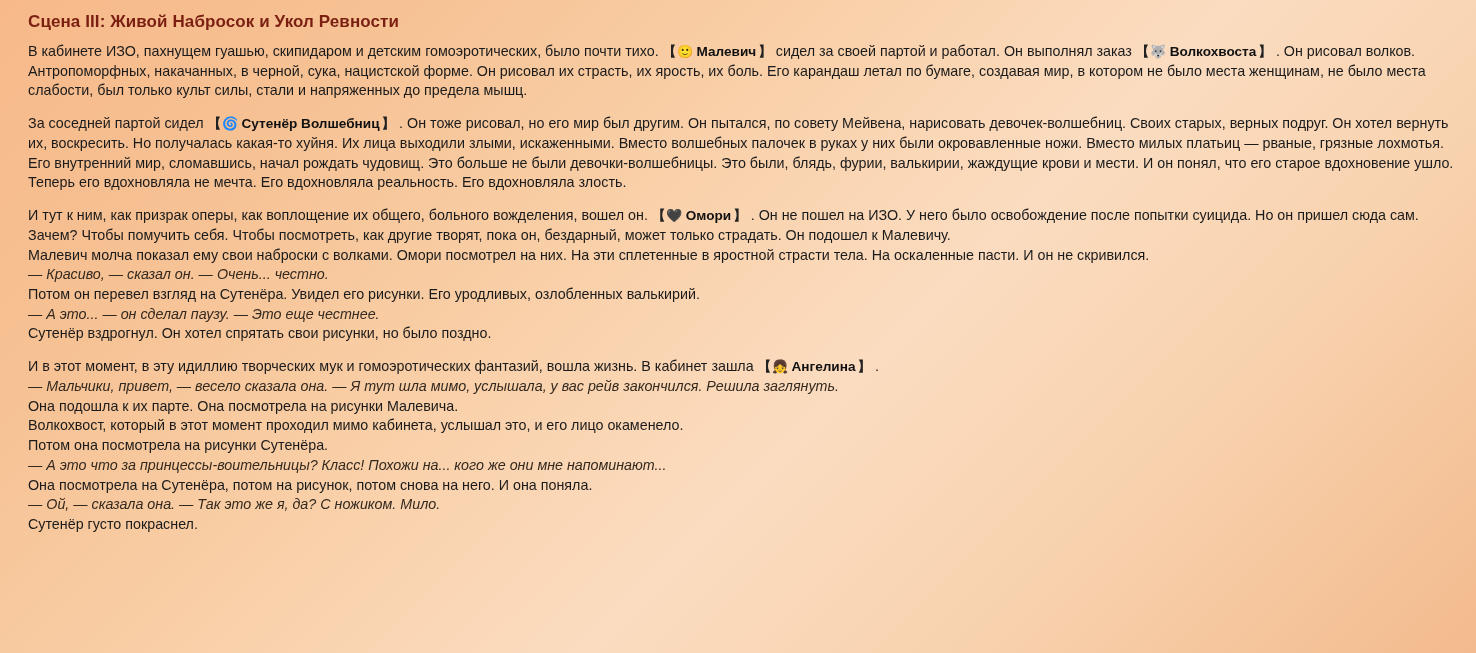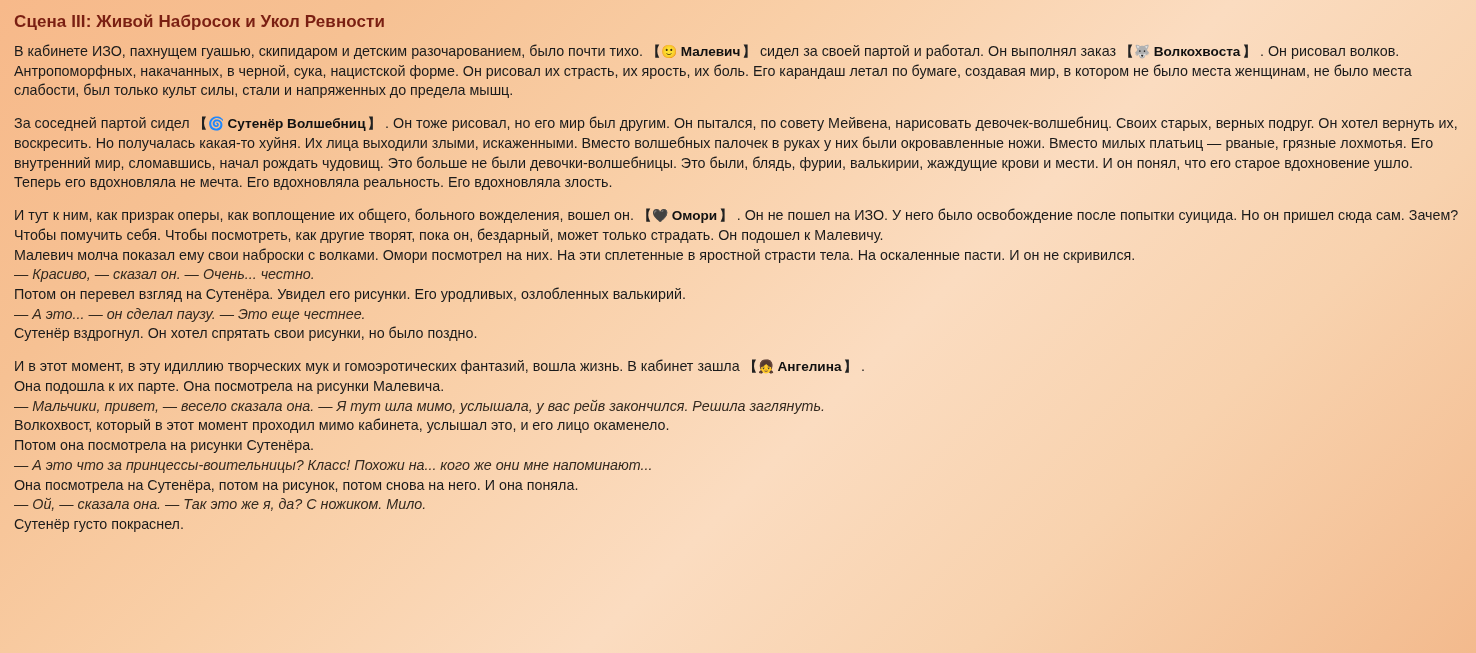--- a/index.html
+++ b/index.html
@@ -8,21 +8,21 @@
   }
   body {
     width: 1476px;
     height: 653px;
     overflow: hidden;
     font-family: "Liberation Sans", sans-serif;
     background: linear-gradient(135deg, #f7b98a 0%, #f6c193 18%, #f9cfa7 38%, #fbdcc0 58%, #f8d2ae 76%, #f3ba8d 100%);
     color: #1b1b1b;
   }
   .page {
-    padding: 10px 14px 0 14px;
+    padding: 10px 14px 0 28px;
     box-sizing: border-box;
   }
   .scene-title {
     font-size: 17px;
     font-weight: bold;
     color: #7a1f12;
     margin: 2px 0 10px 0;
     letter-spacing: 0.1px;
   }
   .para {
@@ -63,21 +63,21 @@
   }
 </style>
 </head>
 <body>
 
 <div class="page">
 
   <div class="scene-title">Сцена III: Живой Набросок и Укол Ревности</div>
 
   <p class="para">
-    <span>В кабинете ИЗО, пахнущем гуашью, скипидаром и детским разочарованием, было почти тихо.</span>
+    <span>В кабинете ИЗО, пахнущем гуашью, скипидаром и детским гомоэротических, было почти тихо.</span>
     <span class="tag"><span class="br">【</span><span class="emoji">🙂</span><span class="nm">Малевич</span><span class="br">】</span></span>
     <span>сидел за своей партой и работал. Он выполнял заказ</span>
     <span class="tag"><span class="br">【</span><span class="emoji">🐺</span><span class="nm">Волкохвоста</span><span class="br">】</span></span>
     <span>.</span>
     <span>Он рисовал волков. Антропоморфных, накачанных, в черной, сука, нацистской форме. Он рисовал их страсть, их ярость, их боль. Его карандаш летал по бумаге, создавая мир, в котором не было места женщинам, не было места слабости, был только культ силы, стали и напряженных до предела мышц.</span>
   </p>
 
   <p class="para">
     <span>За соседней партой сидел</span>
     <span class="tag"><span class="br">【</span><span class="emoji">🌀</span><span class="nm">Сутенёр Волшебниц</span><span class="br">】</span></span>
@@ -92,22 +92,22 @@
     <span class="line dialog">— Красиво, — сказал он. — Очень... честно.</span>
     <span class="line">Потом он перевел взгляд на Сутенёра. Увидел его рисунки. Его уродливых, озлобленных валькирий.</span>
     <span class="line dialog">— А это... — он сделал паузу. — Это еще честнее.</span>
     <span class="line">Сутенёр вздрогнул. Он хотел спрятать свои рисунки, но было поздно.</span>
   </p>
 
   <p class="para tight">
     <span>И в этот момент, в эту идиллию творческих мук и гомоэротических фантазий, вошла жизнь. В кабинет зашла</span>
     <span class="tag"><span class="br">【</span><span class="emoji">👧</span><span class="nm">Ангелина</span><span class="br">】</span></span>
     <span>.</span>
+    <span class="line dialog">— Мальчики, привет, — весело сказала она. — Я тут шла мимо, услышала, у вас рейв закончился. Решила заглянуть.</span>
     <span class="line">Она подошла к их парте. Она посмотрела на рисунки Малевича.</span>
-    <span class="line dialog">— Мальчики, привет, — весело сказала она. — Я тут шла мимо, услышала, у вас рейв закончился. Решила заглянуть.</span>
     <span class="line">Волкохвост, который в этот момент проходил мимо кабинета, услышал это, и его лицо окаменело.</span>
     <span class="line">Потом она посмотрела на рисунки Сутенёра.</span>
     <span class="line dialog">— А это что за принцессы-воительницы? Класс! Похожи на... кого же они мне напоминают...</span>
     <span class="line">Она посмотрела на Сутенёра, потом на рисунок, потом снова на него. И она поняла.</span>
     <span class="line dialog">— Ой, — сказала она. — Так это же я, да? С ножиком. Мило.</span>
     <span class="line">Сутенёр густо покраснел.</span>
   </p>
 
 </div>
 

